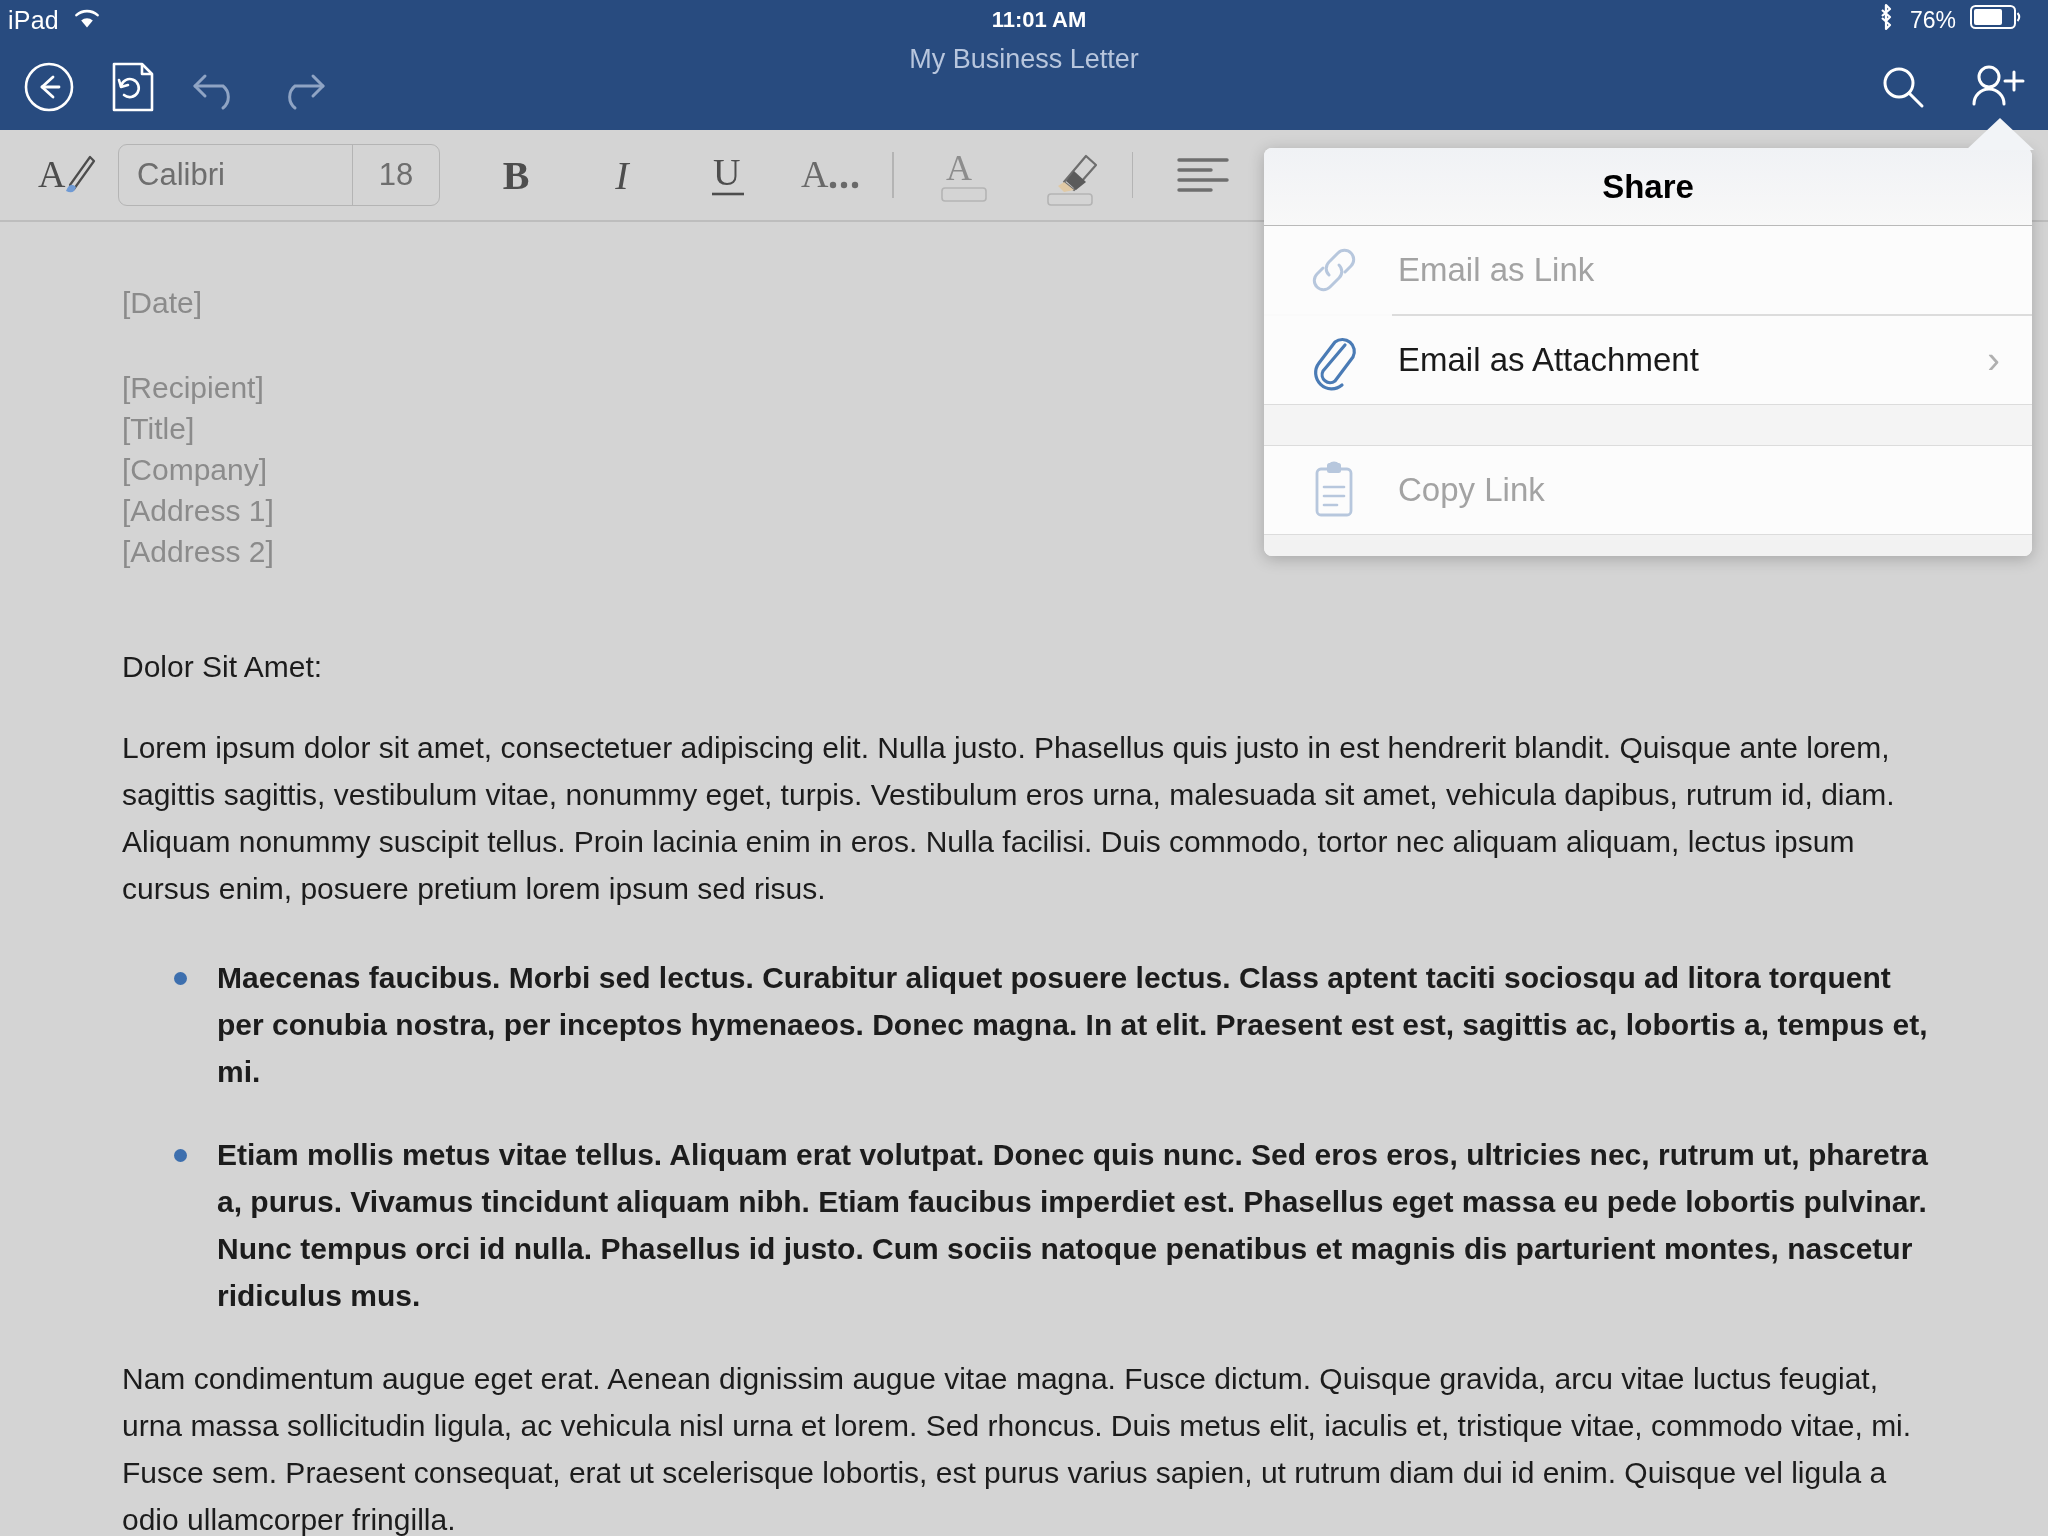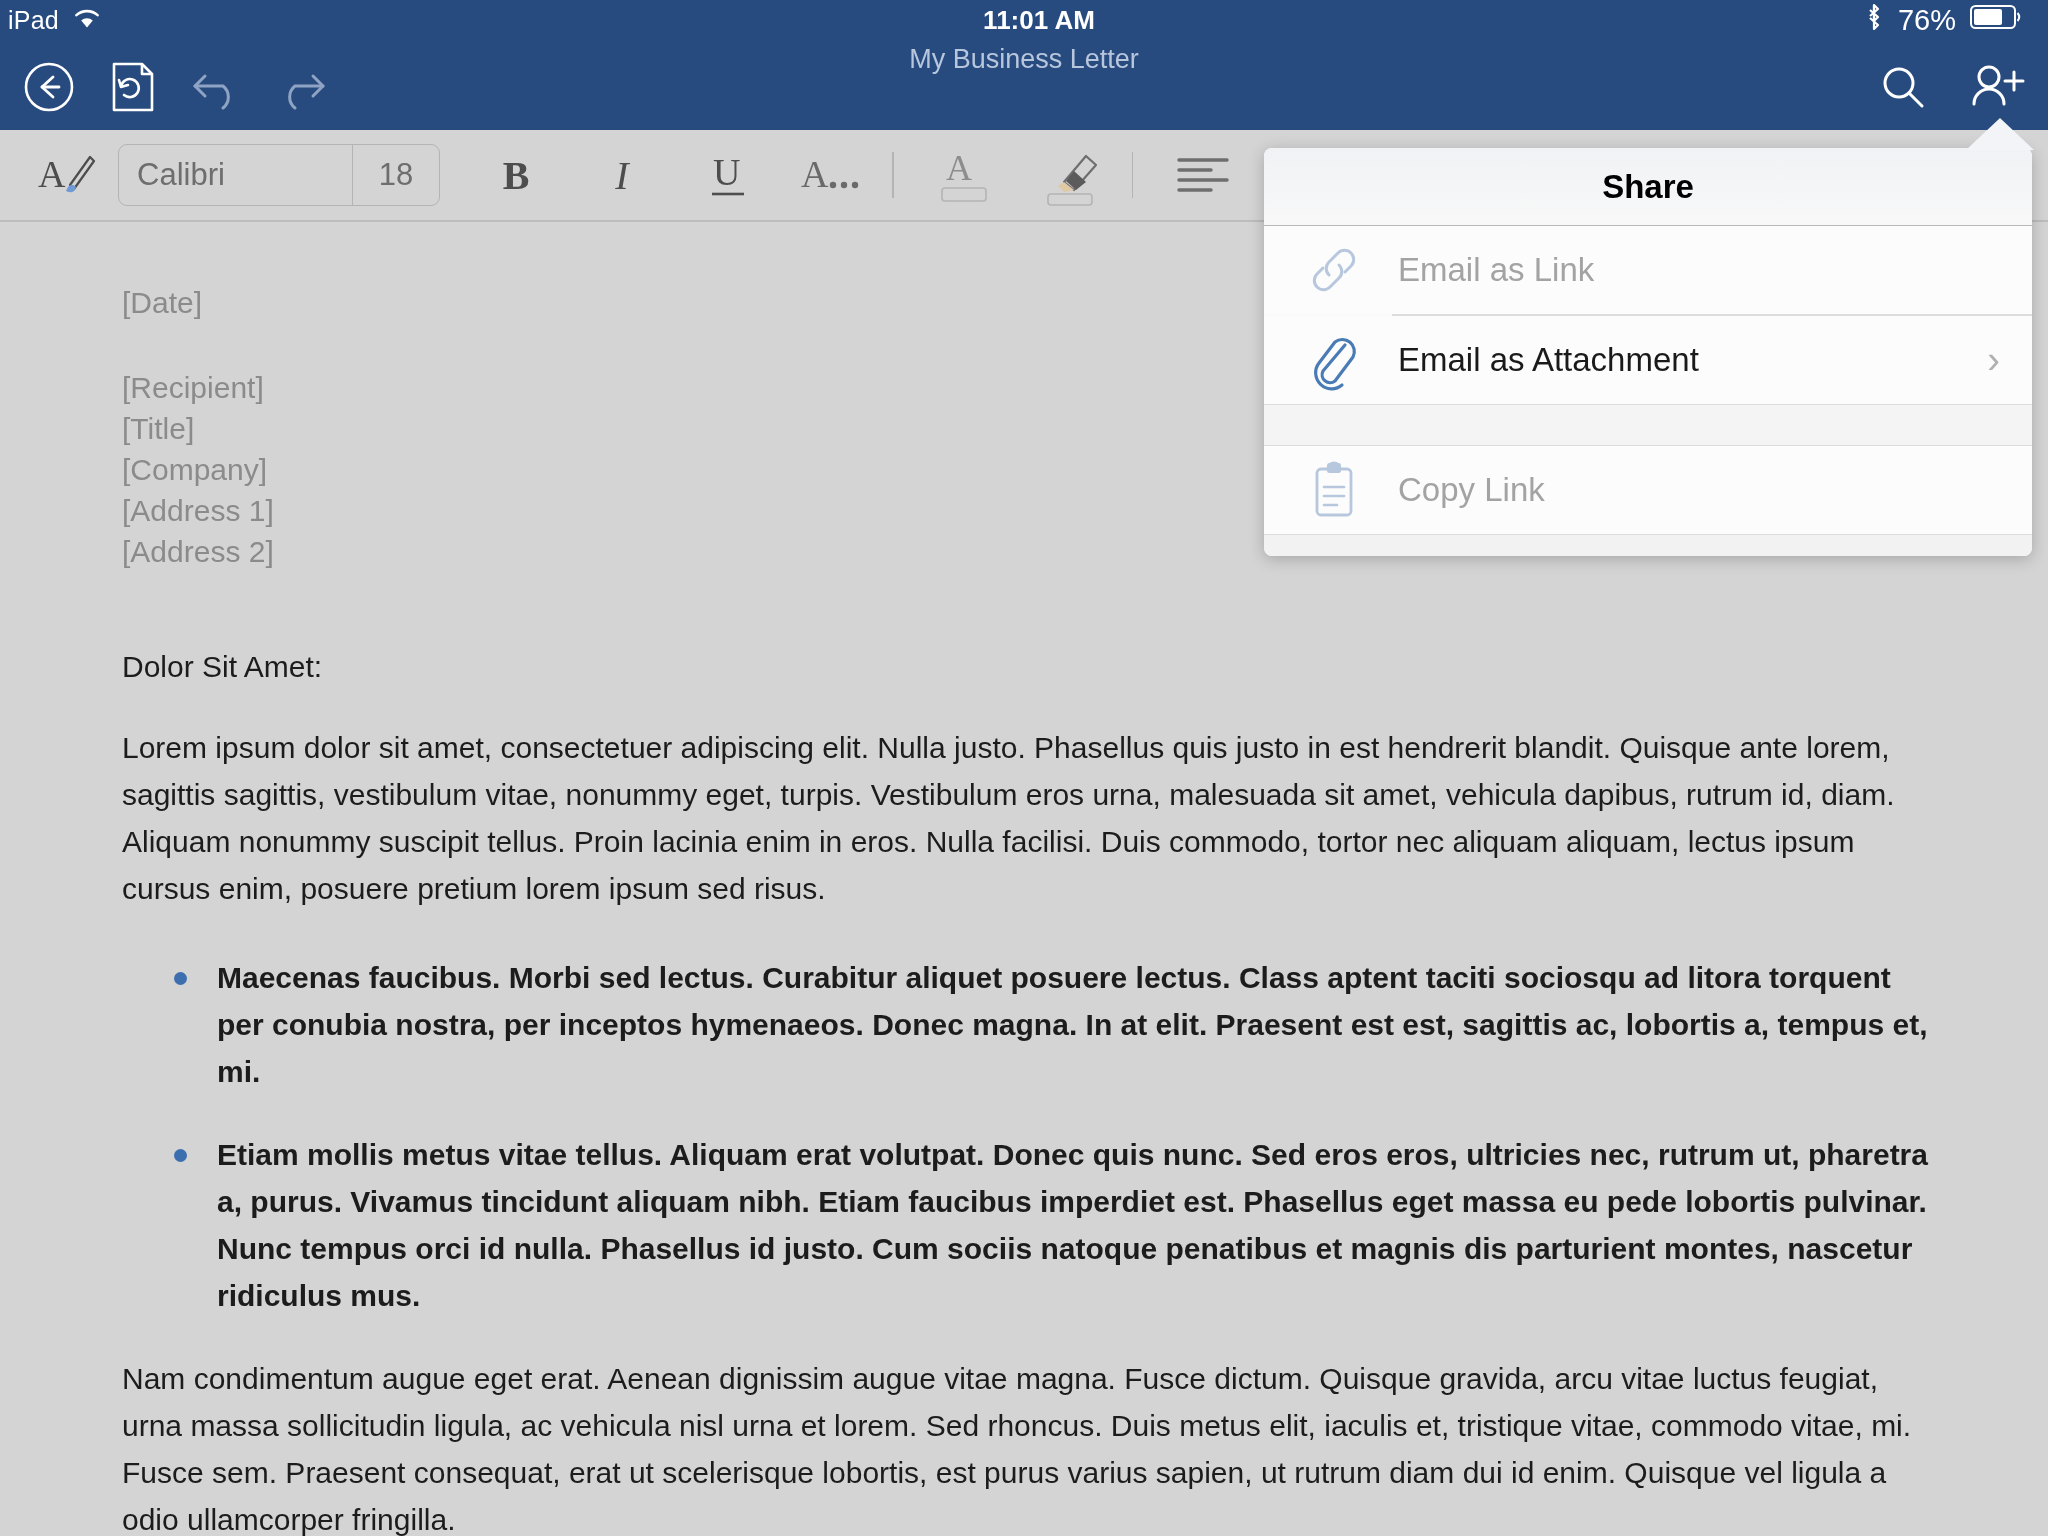--- a/index.html
+++ b/index.html
@@ -16,23 +16,23 @@
     position: absolute; top: 0; left: 0;
     width: 2048px; height: 40px;
     background: #284b7f;
     color: #ffffff;
     display: flex; align-items: center;
     font-size: 25px;
   }
   .sb-left { position: absolute; left: 8px; display: flex; align-items: center; gap: 14px; }
   .sb-device { font-size: 25px; letter-spacing: .2px; }
   .sb-center { position: absolute; left: 0; width: 2048px; text-align: center;
-               font-size: 26px; font-weight: bold; padding-left: 30px; }
+               font-size: 22px; font-weight: bold; padding-left: 30px; }
   .sb-right { position: absolute; right: 26px; display: flex; align-items: center; gap: 14px; }
-  .sb-pct { font-size: 29px; }
+  .sb-pct { font-size: 23px; }
 
   
   .navbar {
     position: absolute; top: 40px; left: 0;
     width: 2048px; height: 90px;
     background: #284b7f;
   }
   .doc-title {
     position: absolute; top: 0; left: 0; width: 2048px;
     text-align: center;

